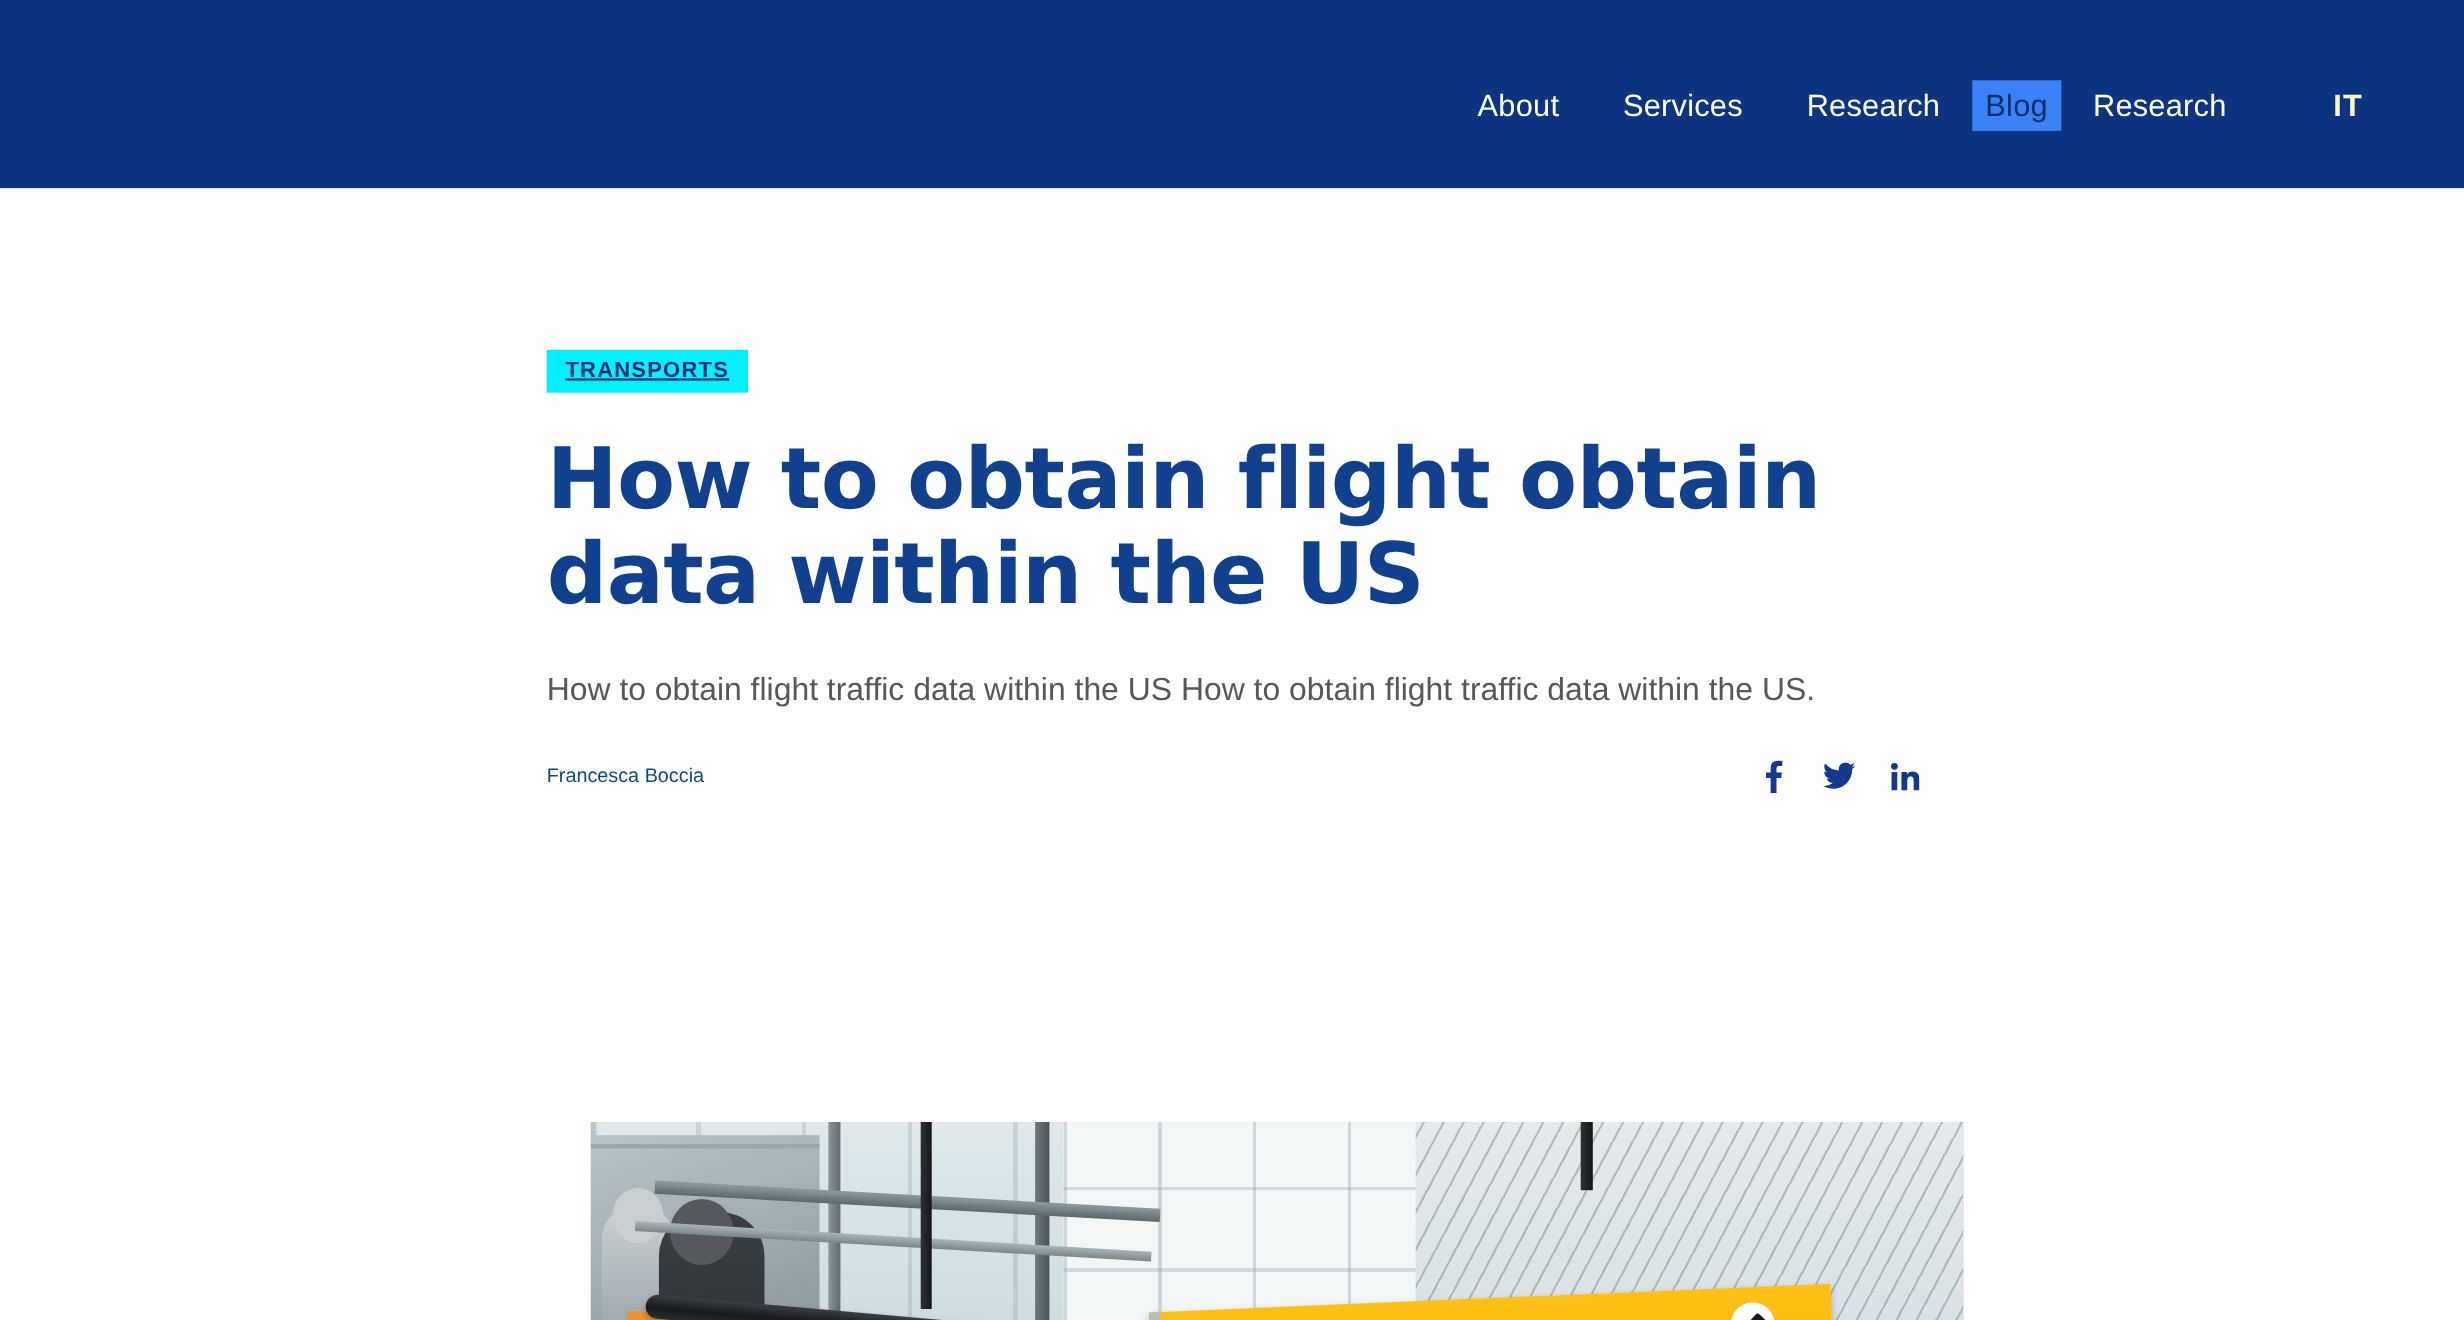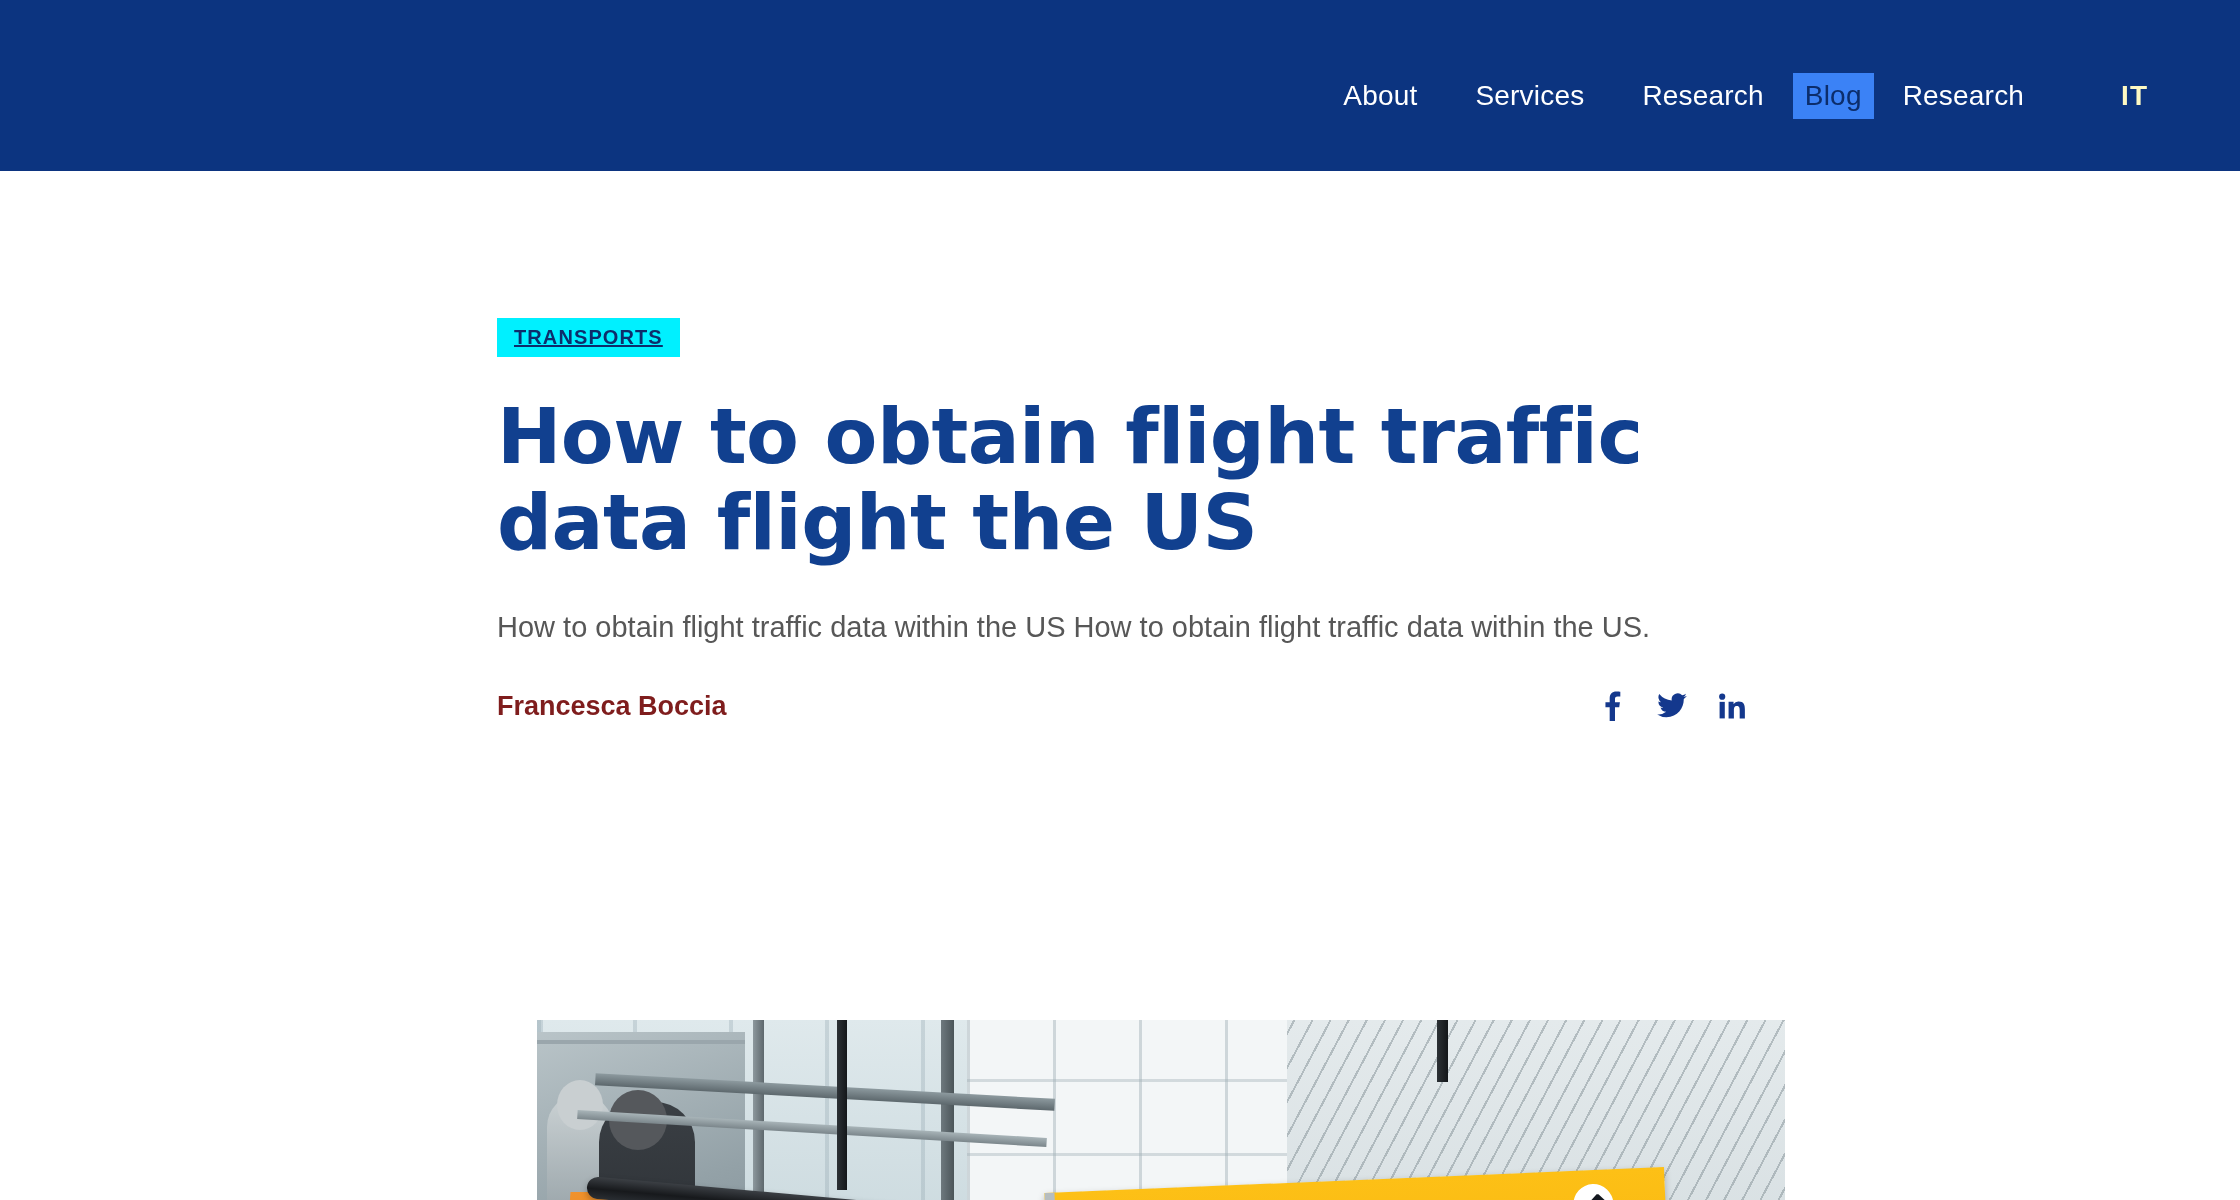--- a/index.html
+++ b/index.html
@@ -138,23 +138,23 @@
   }
 
   .article-meta {
     margin-top: 42px;
     width: 1250px;
     display: flex;
     align-items: center;
     justify-content: space-between;
   }
   .author-name {
-    color: #7f1d1d;
-    font-size: 27px;
-    font-weight: 700;
+    color: #0c4a6e;
+    font-size: 18px;
+    font-weight: 400;
     text-decoration: none;
     cursor: pointer;
   }
   .social-links {
     display: flex;
     align-items: center;
     gap: 30px;
   }
   .social-link {
     display: inline-flex;
@@ -338,21 +338,21 @@
   </nav>
 
 </header>
 
 <main class="page-body">
 
   <article class="article">
 
     <a class="category-badge" href="#">TRANSPORTS</a>
 
-    <h1 class="article-title">How to obtain flight traffic data flight the US</h1>
+    <h1 class="article-title">How to obtain flight obtain data within the US</h1>
 
     <p class="article-excerpt">How to obtain flight traffic data within the US How to obtain flight traffic data within the US.</p>
 
     <div class="article-meta">
 
       <a class="author-name" href="#">Francesca Boccia</a>
 
       <div class="social-links">
 
         <a class="social-link" href="#" aria-label="Share on Facebook">

